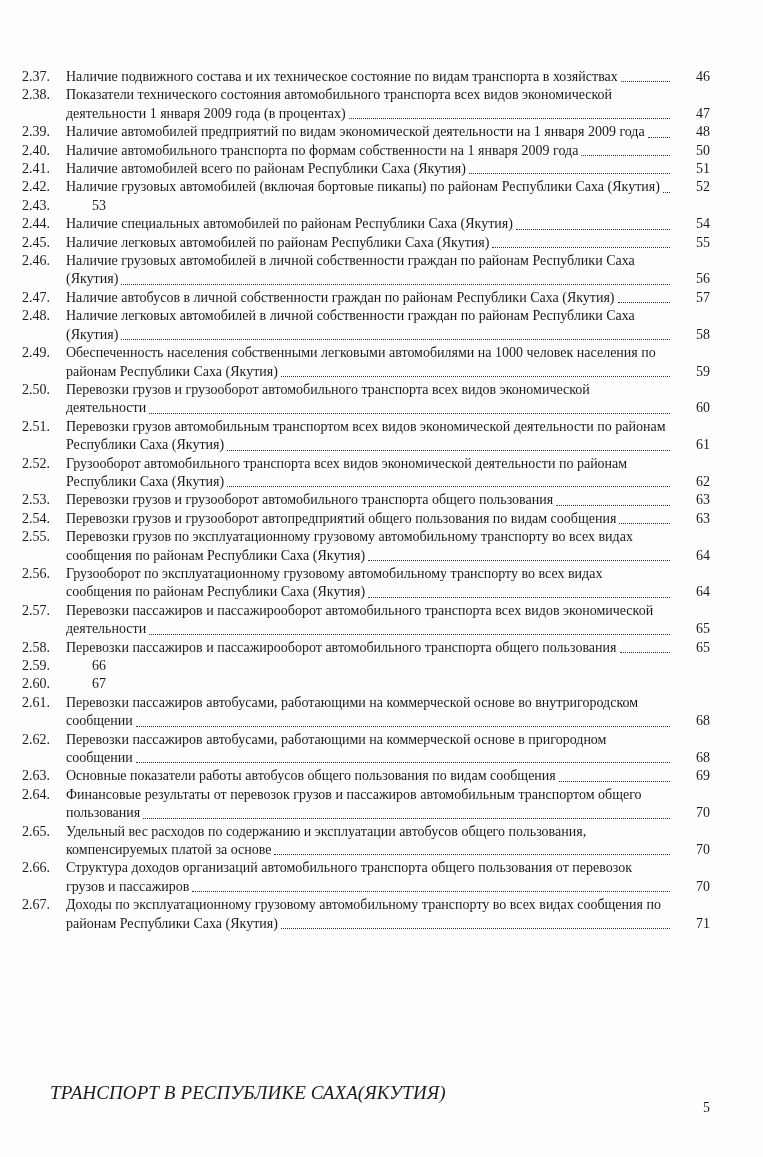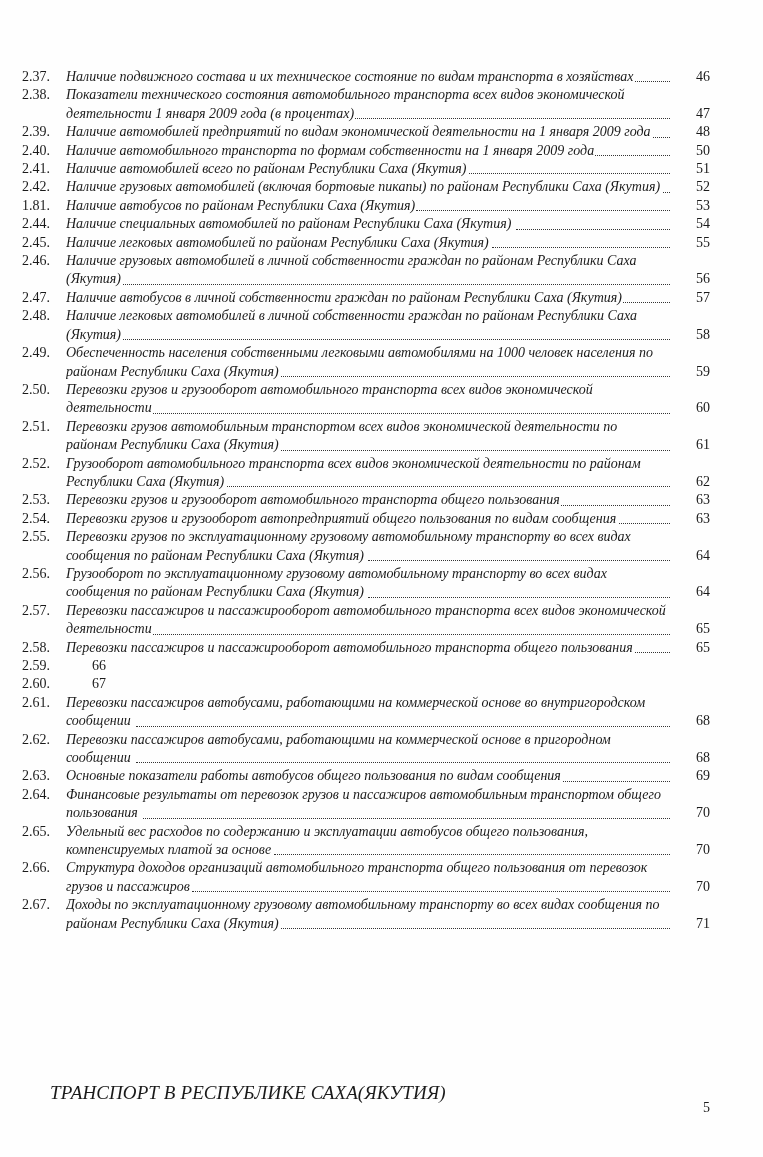--- a/index.html
+++ b/index.html
@@ -48,21 +48,20 @@
     }
     .title {
       display: block;
       position: relative;
     }
     .title .tx {
       background: #fefefe;
       position: relative;
       z-index: 1;
       padding-right: 1px;
-      font-style: italic;
     }
     .title .leader {
       position: absolute;
       left: 0; right: 0;
       bottom: 4px;
       border-bottom: 1.2px dotted #333;
       z-index: 0;
     }
     .page-no {
       flex: 0 0 42px;
@@ -131,24 +130,21 @@
         <span class="page-no">51</span>
       </div>
       <div class="entry">
         <span class="num">2.42.</span>
         <span class="title-wrap">
           <span class="title"><span class="tx">Наличие грузовых автомобилей (включая бортовые пикапы) по районам Республики Саха (Якутия)</span><span class="leader" style="left: 596.859px;"></span></span>
         </span>
         <span class="page-no">52</span>
       </div>
       <div class="entry">
-        <span class="num">1.81.</span>
-        <span class="title-wrap">
-          <span class="title"><span class="tx">Наличие автобусов по районам Республики Саха (Якутия)</span><span class="leader" style="left: 350.391px;"></span></span>
-        </span>
+        <span class="num">2.43.</span>
         <span class="page-no">53</span>
       </div>
       <div class="entry">
         <span class="num">2.44.</span>
         <span class="title-wrap">
           <span class="title"><span class="tx">Наличие специальных автомобилей по районам Республики Саха (Якутия)</span><span class="leader" style="left: 449.891px;"></span></span>
         </span>
         <span class="page-no">54</span>
       </div>
       <div class="entry">

